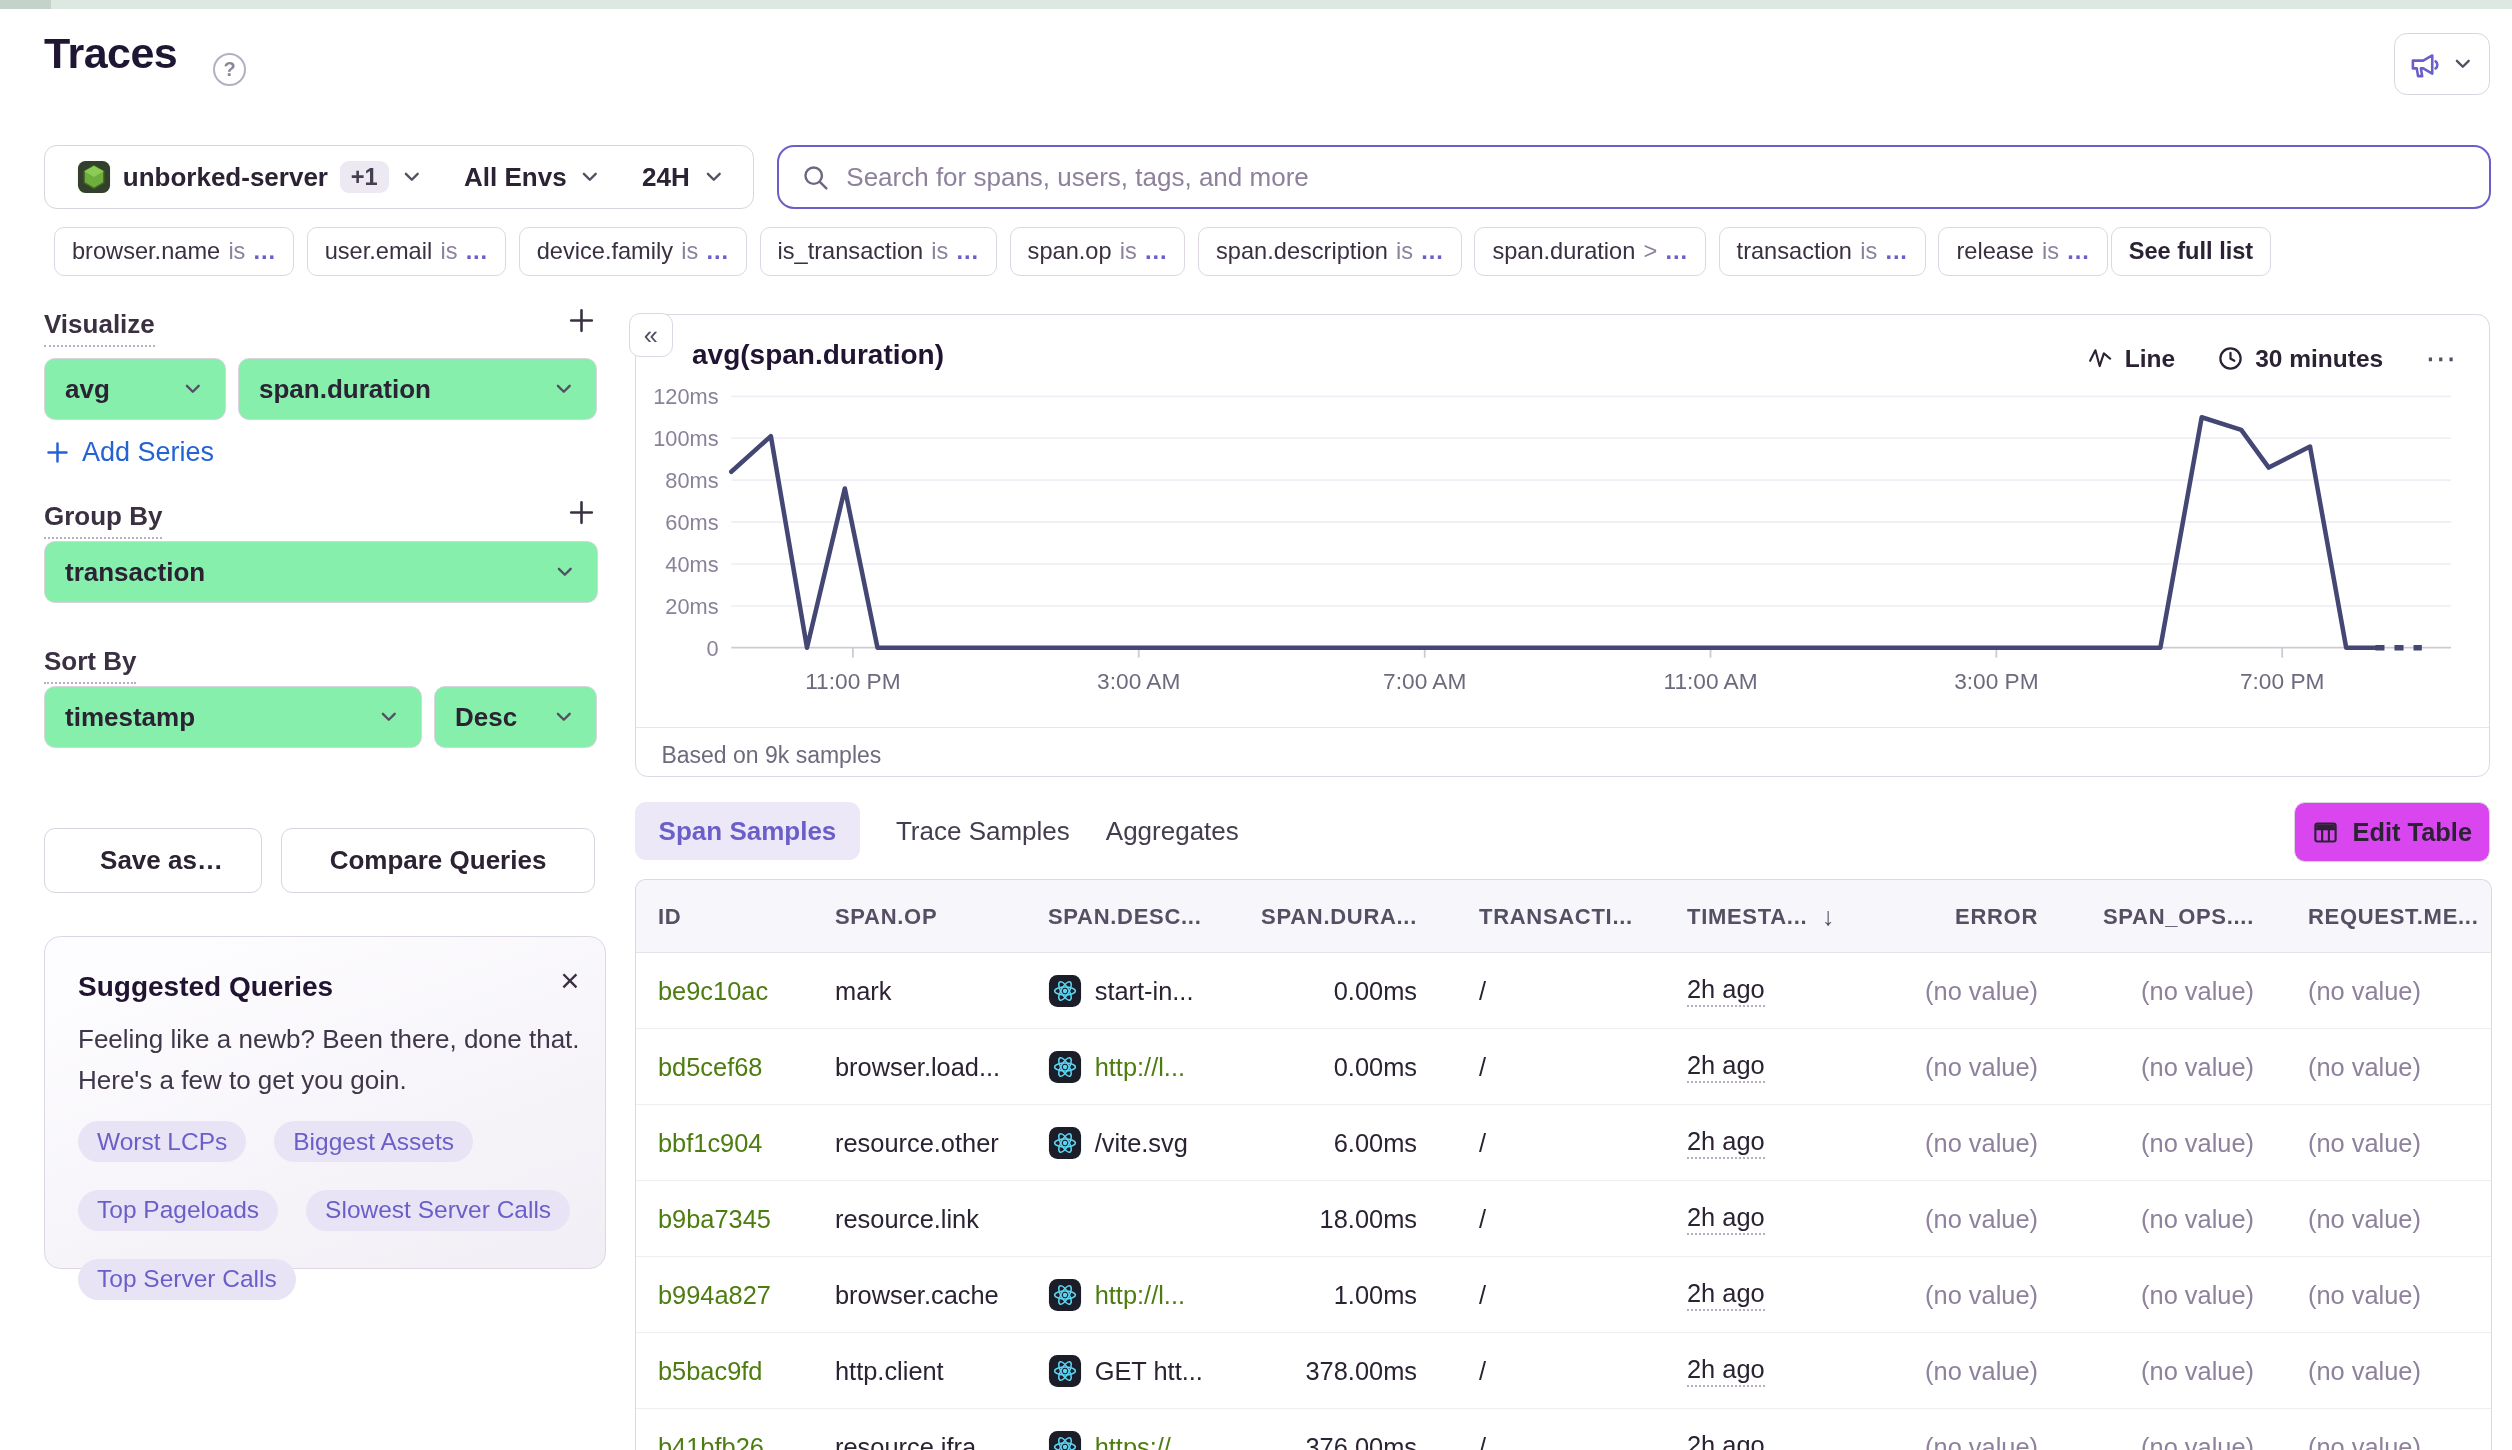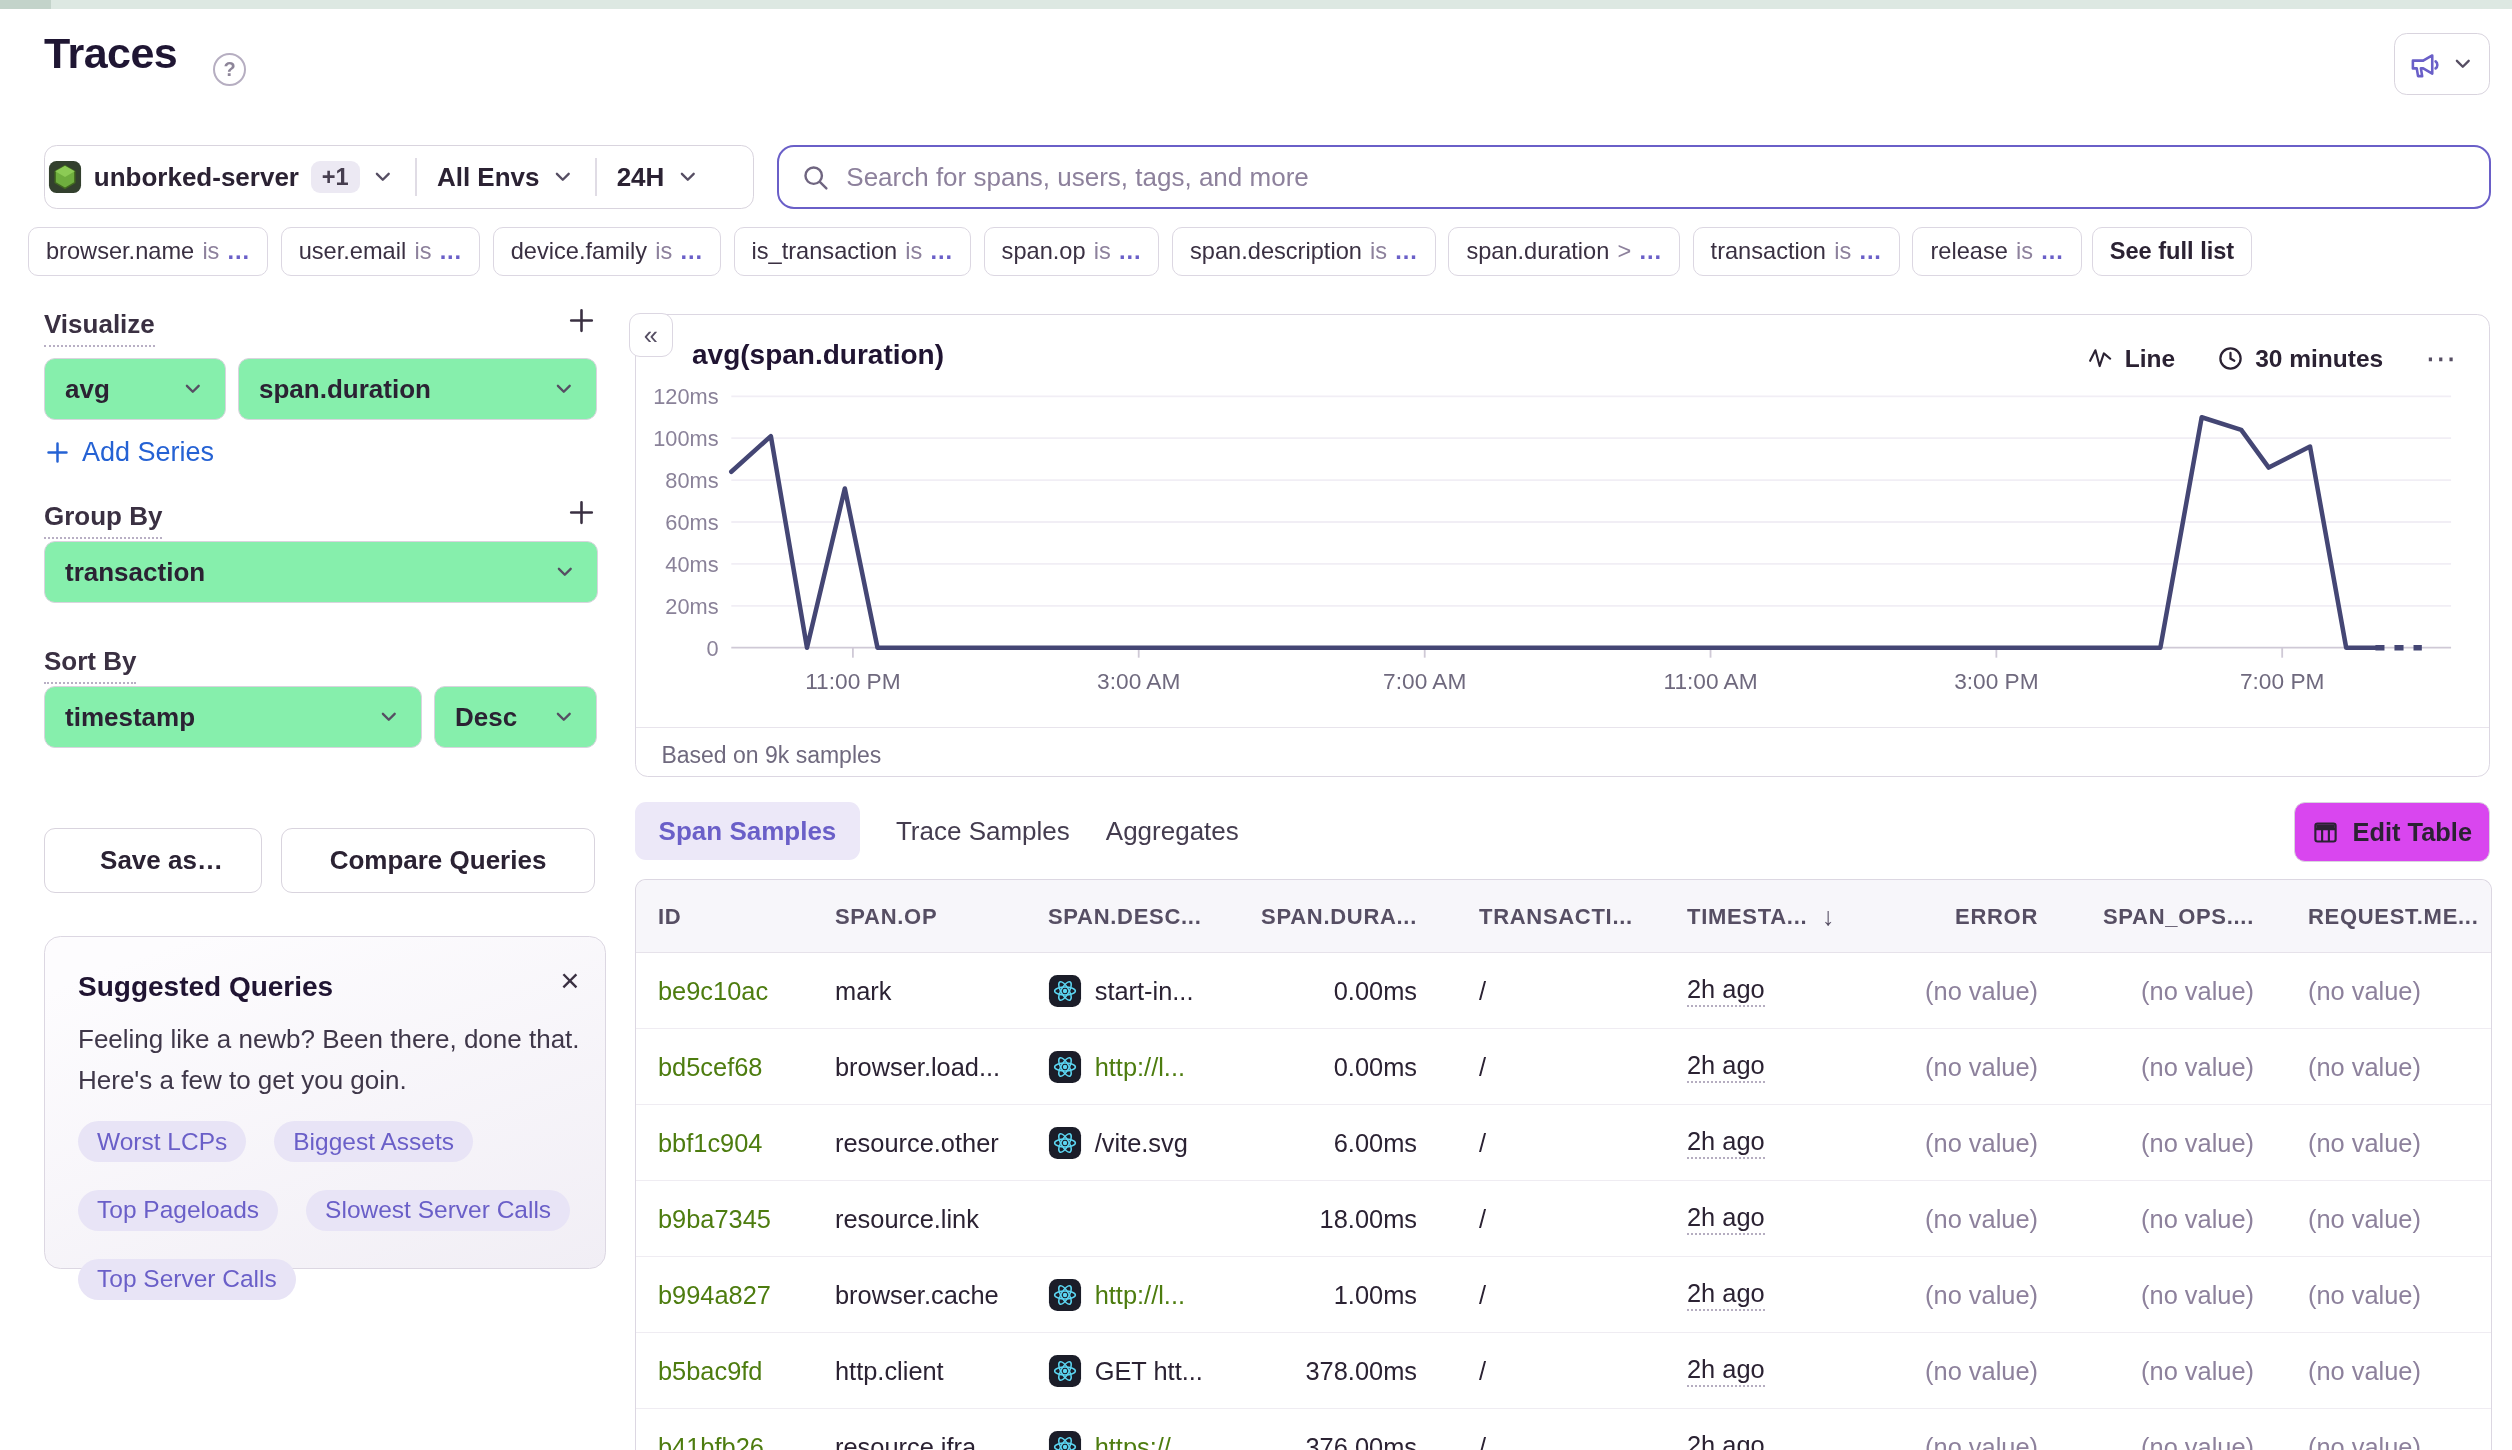--- a/index.html
+++ b/index.html
@@ -13,31 +13,31 @@
 
   
   .page-title { position:absolute; left:44px; top:29px; font-size:43px; font-weight:700; color:#1f1633; letter-spacing:-0.5px; }
   .help-icon { position:absolute; left:213px; top:53px; width:33px; height:33px; border:2.7px solid #b6aec1; border-radius:50%;
     color:#8d8599; font-size:20px; font-weight:700; display:flex; align-items:center; justify-content:center; cursor:pointer; }
   .feedback-btn { position:absolute; left:2394px; top:33px; width:96px; height:62px; background:#fff;
     border:1.8px solid #d9d4de; border-radius:12.7px; display:flex; align-items:center; justify-content:center; gap:11px; cursor:pointer; }
 
   
   .filter-box { position:absolute; left:44px; top:145px; width:710px; height:64px; border:1.8px solid #d9d4de; border-radius:12.7px;
-    background:#fff; display:flex; align-items:center; padding:0 3px; }
+    background:#fff; display:flex; align-items:center; padding:0 32px; }
   .filter-seg { display:flex; align-items:center; gap:11.8px; font-size:26px; font-weight:700; color:#2b2233; cursor:pointer; white-space:nowrap; }
   .filter-divider { width:1.8px; height:38px; background:#e0dce5; margin:0 20px; }
   .proj-badge { background:#ece9f3; border-radius:9px; padding:2.7px 11px; font-size:23.6px; font-weight:600; color:#463e4f; }
   .search-box { position:absolute; left:777px; top:145px; width:1714px; height:64px; border:2.7px solid #6a5fc8; border-radius:17px;
     background:#fff; display:flex; align-items:center; gap:16.3px; padding:0 22px; }
   .search-box input { border:none; outline:none; flex:1; font-size:26px; font-family:"Liberation Sans",sans-serif; color:#2b2233; background:transparent; }
   .search-box input::placeholder { color:#8d819c; }
 
   
-  .chips-row { position:absolute; left:28px; top:227px; display:flex; gap:10px; align-items:center; }
+  .chips-row { position:absolute; left:54px; top:227px; display:flex; gap:3px; align-items:center; }
   .chip { height:49px; border:1.8px solid #dcd7e2; border-radius:10px; background:#fff; display:flex; align-items:center;
     padding:0 17px; font-size:23.6px; color:#3a3042; cursor:pointer; white-space:nowrap; }
   .chip-op { color:#8d819c; margin:0 8.2px; }
   .chip-val { color:#6a5fc8; font-weight:600; letter-spacing:0.9px; }
   .chip.see-all { font-weight:700; color:#2b2233; }
 
   
   .side-label { position:absolute; font-size:26px; font-weight:700; color:#3a3042; border-bottom:2.7px dotted #b8afc4; padding-bottom:5.4px; }
   .plus-btn { position:absolute; width:40px; height:40px; display:flex; align-items:center; justify-content:center; cursor:pointer; }
   .select { position:absolute; height:62px; border:1.8px solid #d9d4de; border-radius:11px; background:#86efac; display:flex;

